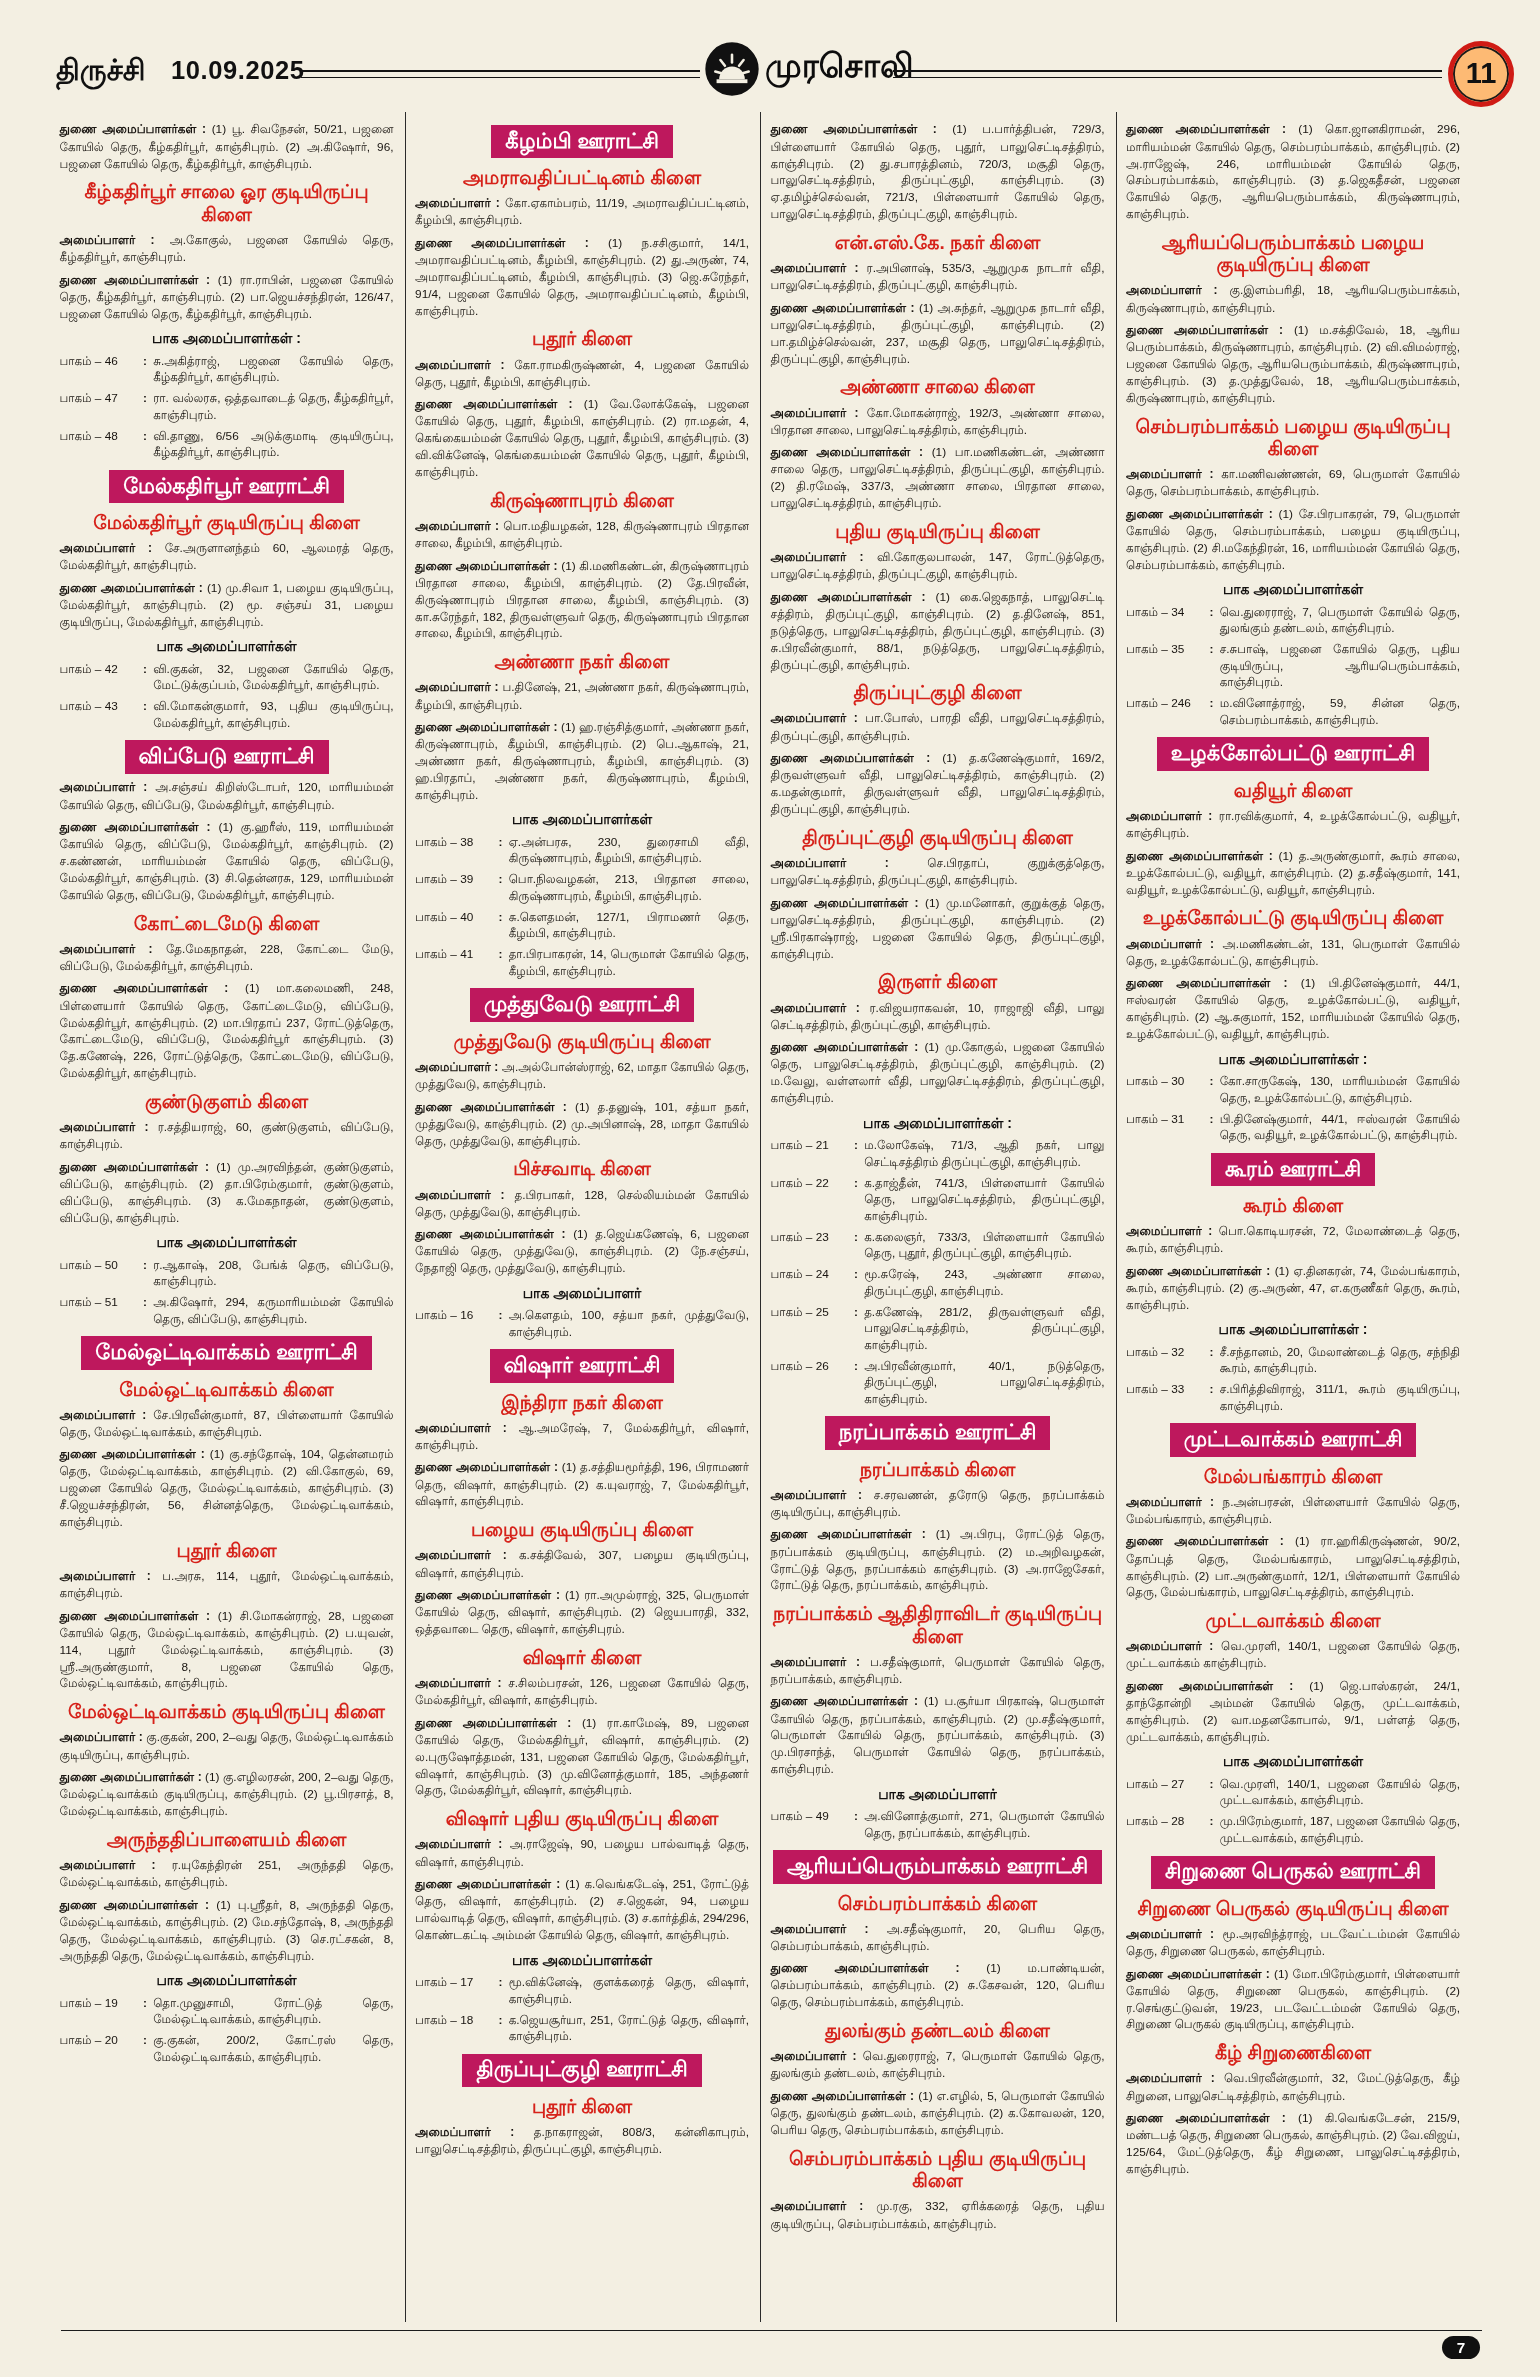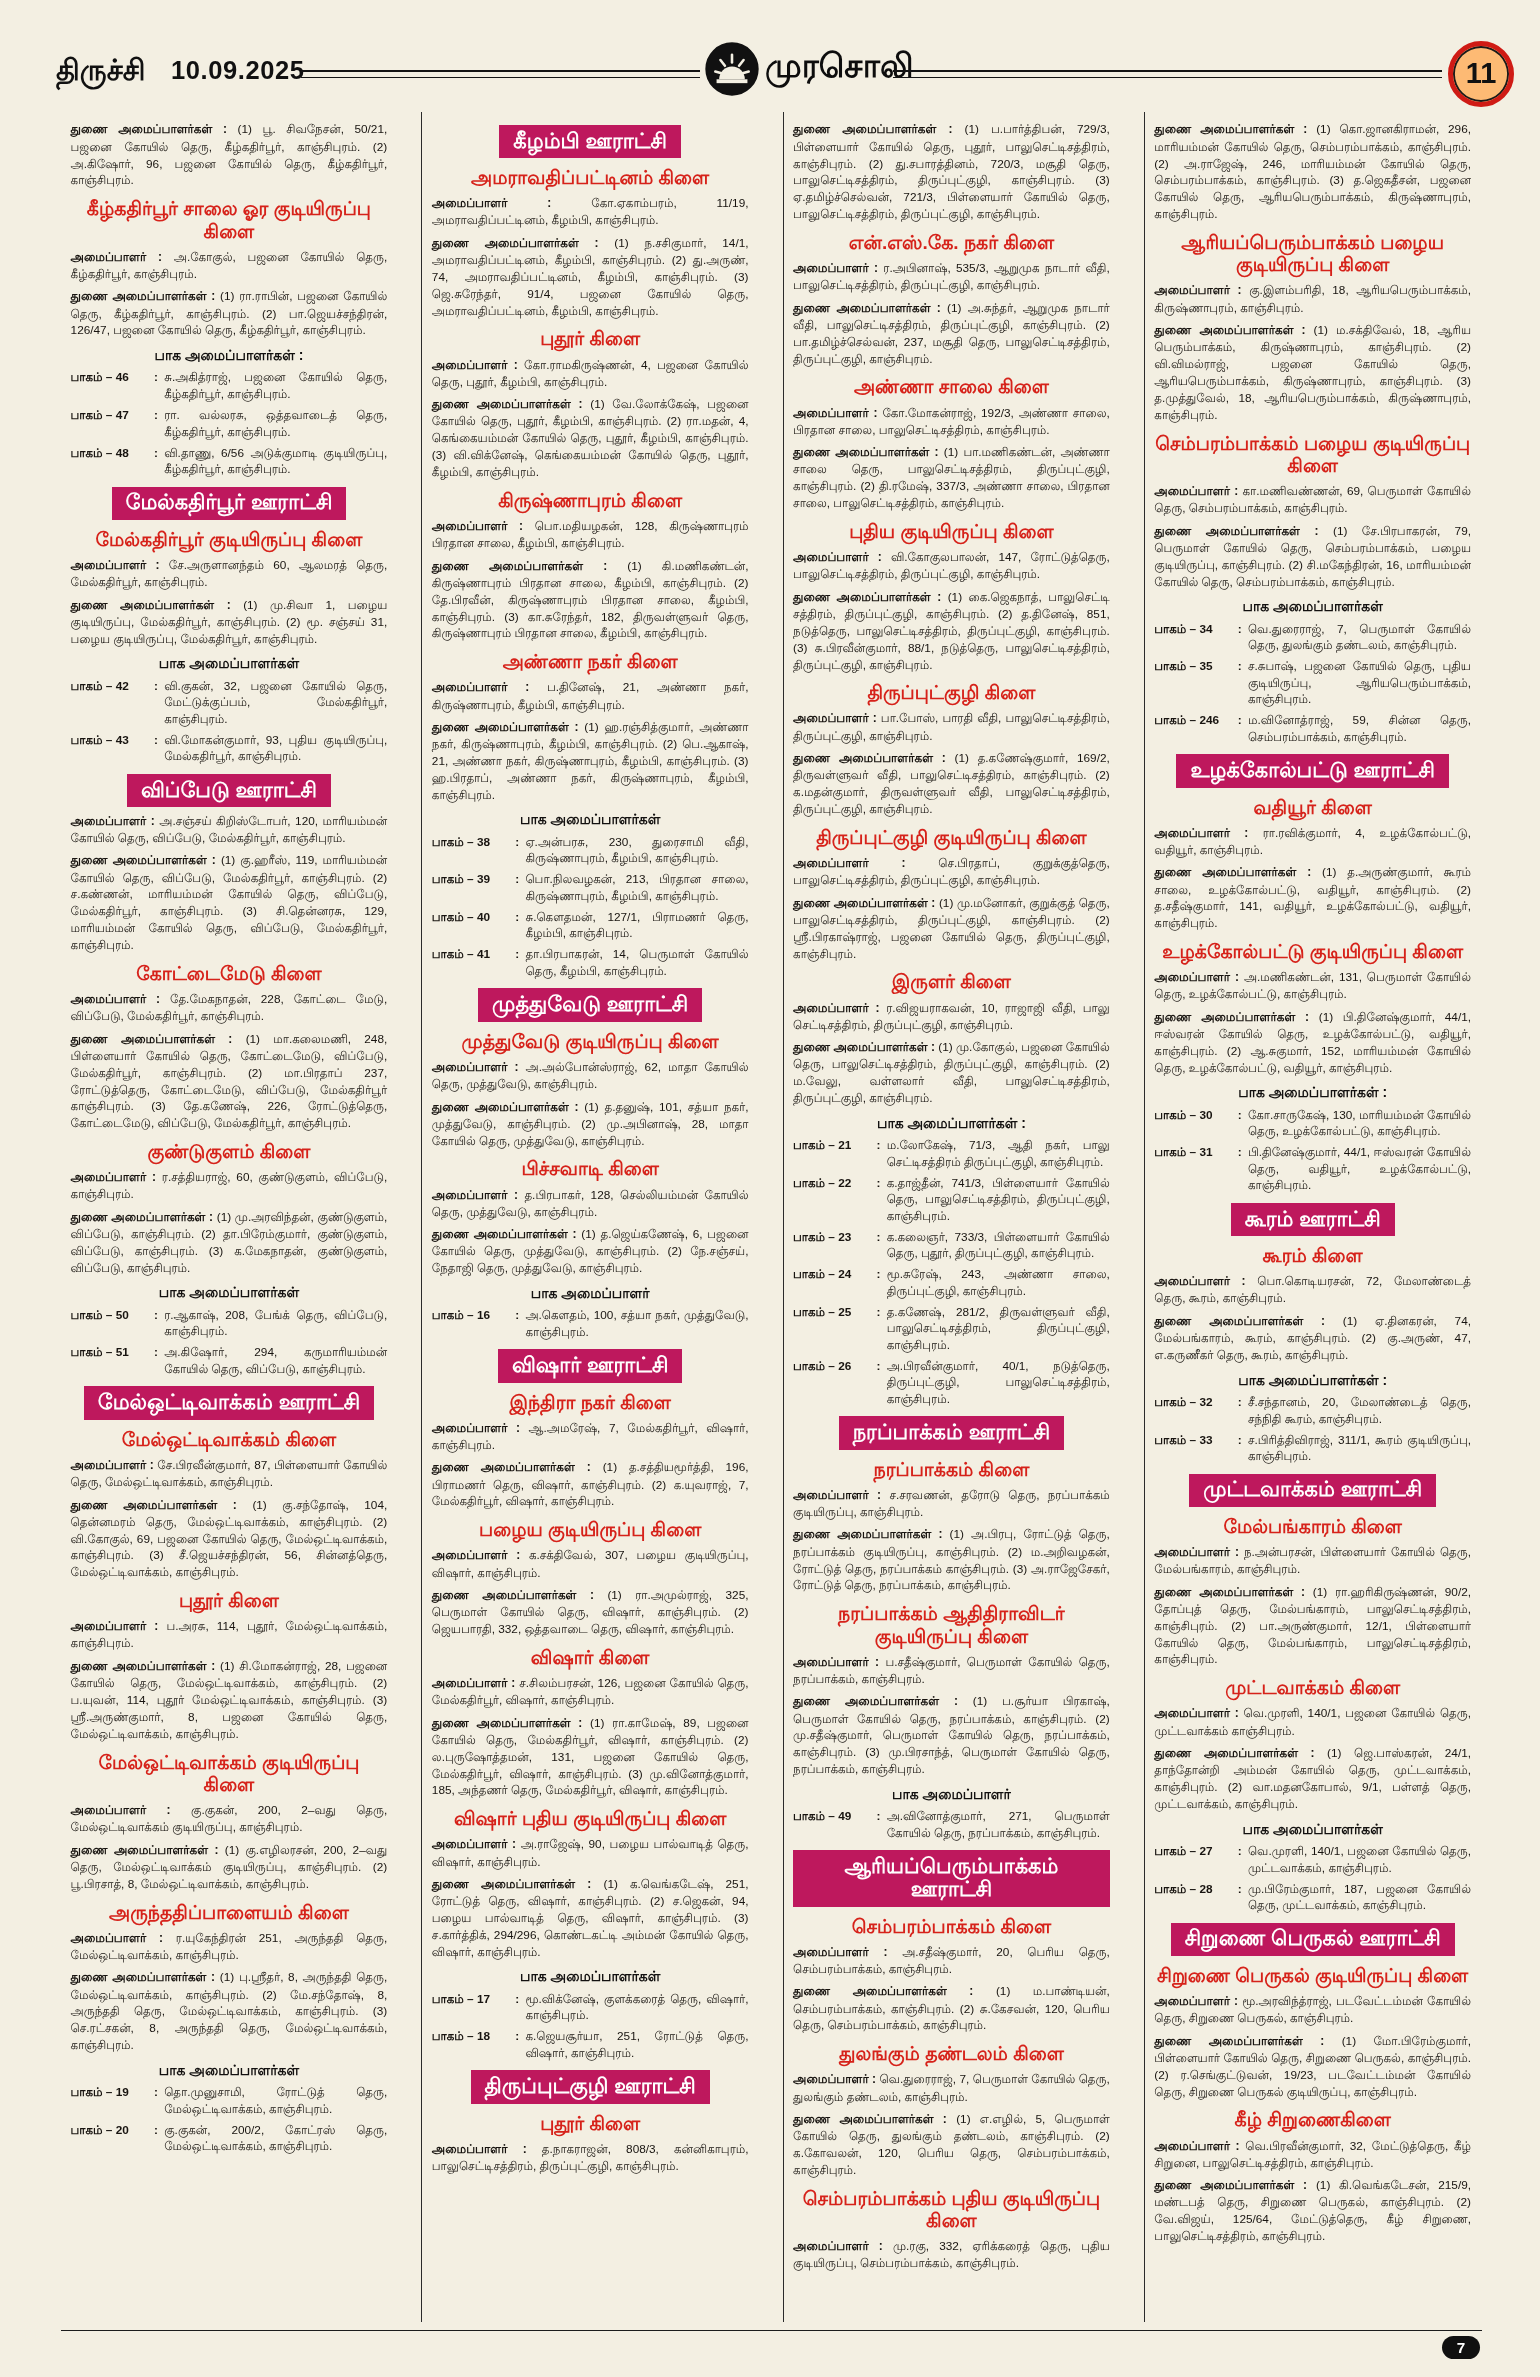--- a/index.html
+++ b/index.html
@@ -15,32 +15,32 @@
   .mh-date{position:absolute;left:171px;top:19px;font-size:25.5px;font-weight:bold;color:#111;letter-spacing:0.6px;}
   .mh-rule{position:absolute;top:33px;height:2.6px;border-top:2.6px solid #141414;border-bottom:1.9px solid #141414;padding-top:2.6px;box-sizing:content-box;}
   .mh-rule.left{left:301px;width:399px;}
   .mh-rule.right{left:893px;width:549px;}
   .mh-logo{position:absolute;left:705px;top:5.1px;width:54px;height:54px;}
   .mh-title{position:absolute;left:765px;top:10px;font-size:33px;font-weight:bold;color:#0d0d0d;}
   .mh-badge{position:absolute;left:1448px;top:3.8px;width:56px;height:56px;border-radius:50%;
     background:#fdba74;border:5.7px solid #cf1b15;box-shadow:0 0 0 1.9px #1a1a1a inset;
     display:flex;align-items:center;justify-content:center;font-size:29px;font-weight:bold;color:#111;}
   
-  .cols{position:absolute;left:61px;top:112px;width:1421px;height:2210px;display:flex;gap:23px;}
+  .cols{position:absolute;left:50px;top:112px;width:1421px;height:2210px;display:flex;}
   .col{flex:1 1 0;padding:3.8px 11px 0 9.6px;overflow:hidden;}
   .col + .col{border-left:1.3px solid #2b2b2b;}
   .hbox{text-align:center;margin:9px 0 5.1px;}
   .hbox span{display:inline-block;background:#be185d;color:#fff;font-weight:bold;font-size:21px;
     padding:3.8px 14px 6.4px;line-height:1.1;}
   .hbranch{color:#d6221a;font-weight:bold;font-size:19px;text-align:center;margin:9px 0 3.8px;line-height:1.18;}
   .hcenter{font-weight:bold;font-size:14px;text-align:center;margin:7.7px 0 3.8px;color:#131110;}
   .para{margin:5.7px 0;font-size:11.8px;line-height:1.43;text-align:justify;}
   .para b{font-size:12px;}
   .part{display:flex;margin:4.5px 0;font-size:11.8px;line-height:1.4;}
-  .pno{flex:0 0 77px;font-weight:bold;white-space:nowrap;}
+  .pno{flex:0 0 77px;font-weight:normal;white-space:nowrap;}
   .pc{flex:0 0 16.6px;text-align:center;font-weight:bold;}
   .pt{flex:1 1 auto;text-align:justify;}
   
   .bottom-rule{position:absolute;left:61px;top:2330px;width:1421px;border-top:1.9px solid #1c1c1c;}
   .pg7{position:absolute;left:1442px;top:2336px;width:38px;height:23px;border-radius:11.5px;
     background:#101010;color:#fff;font-weight:bold;font-size:15.3px;
     display:flex;align-items:center;justify-content:center;}
 </style>
 </head>
 <body>

